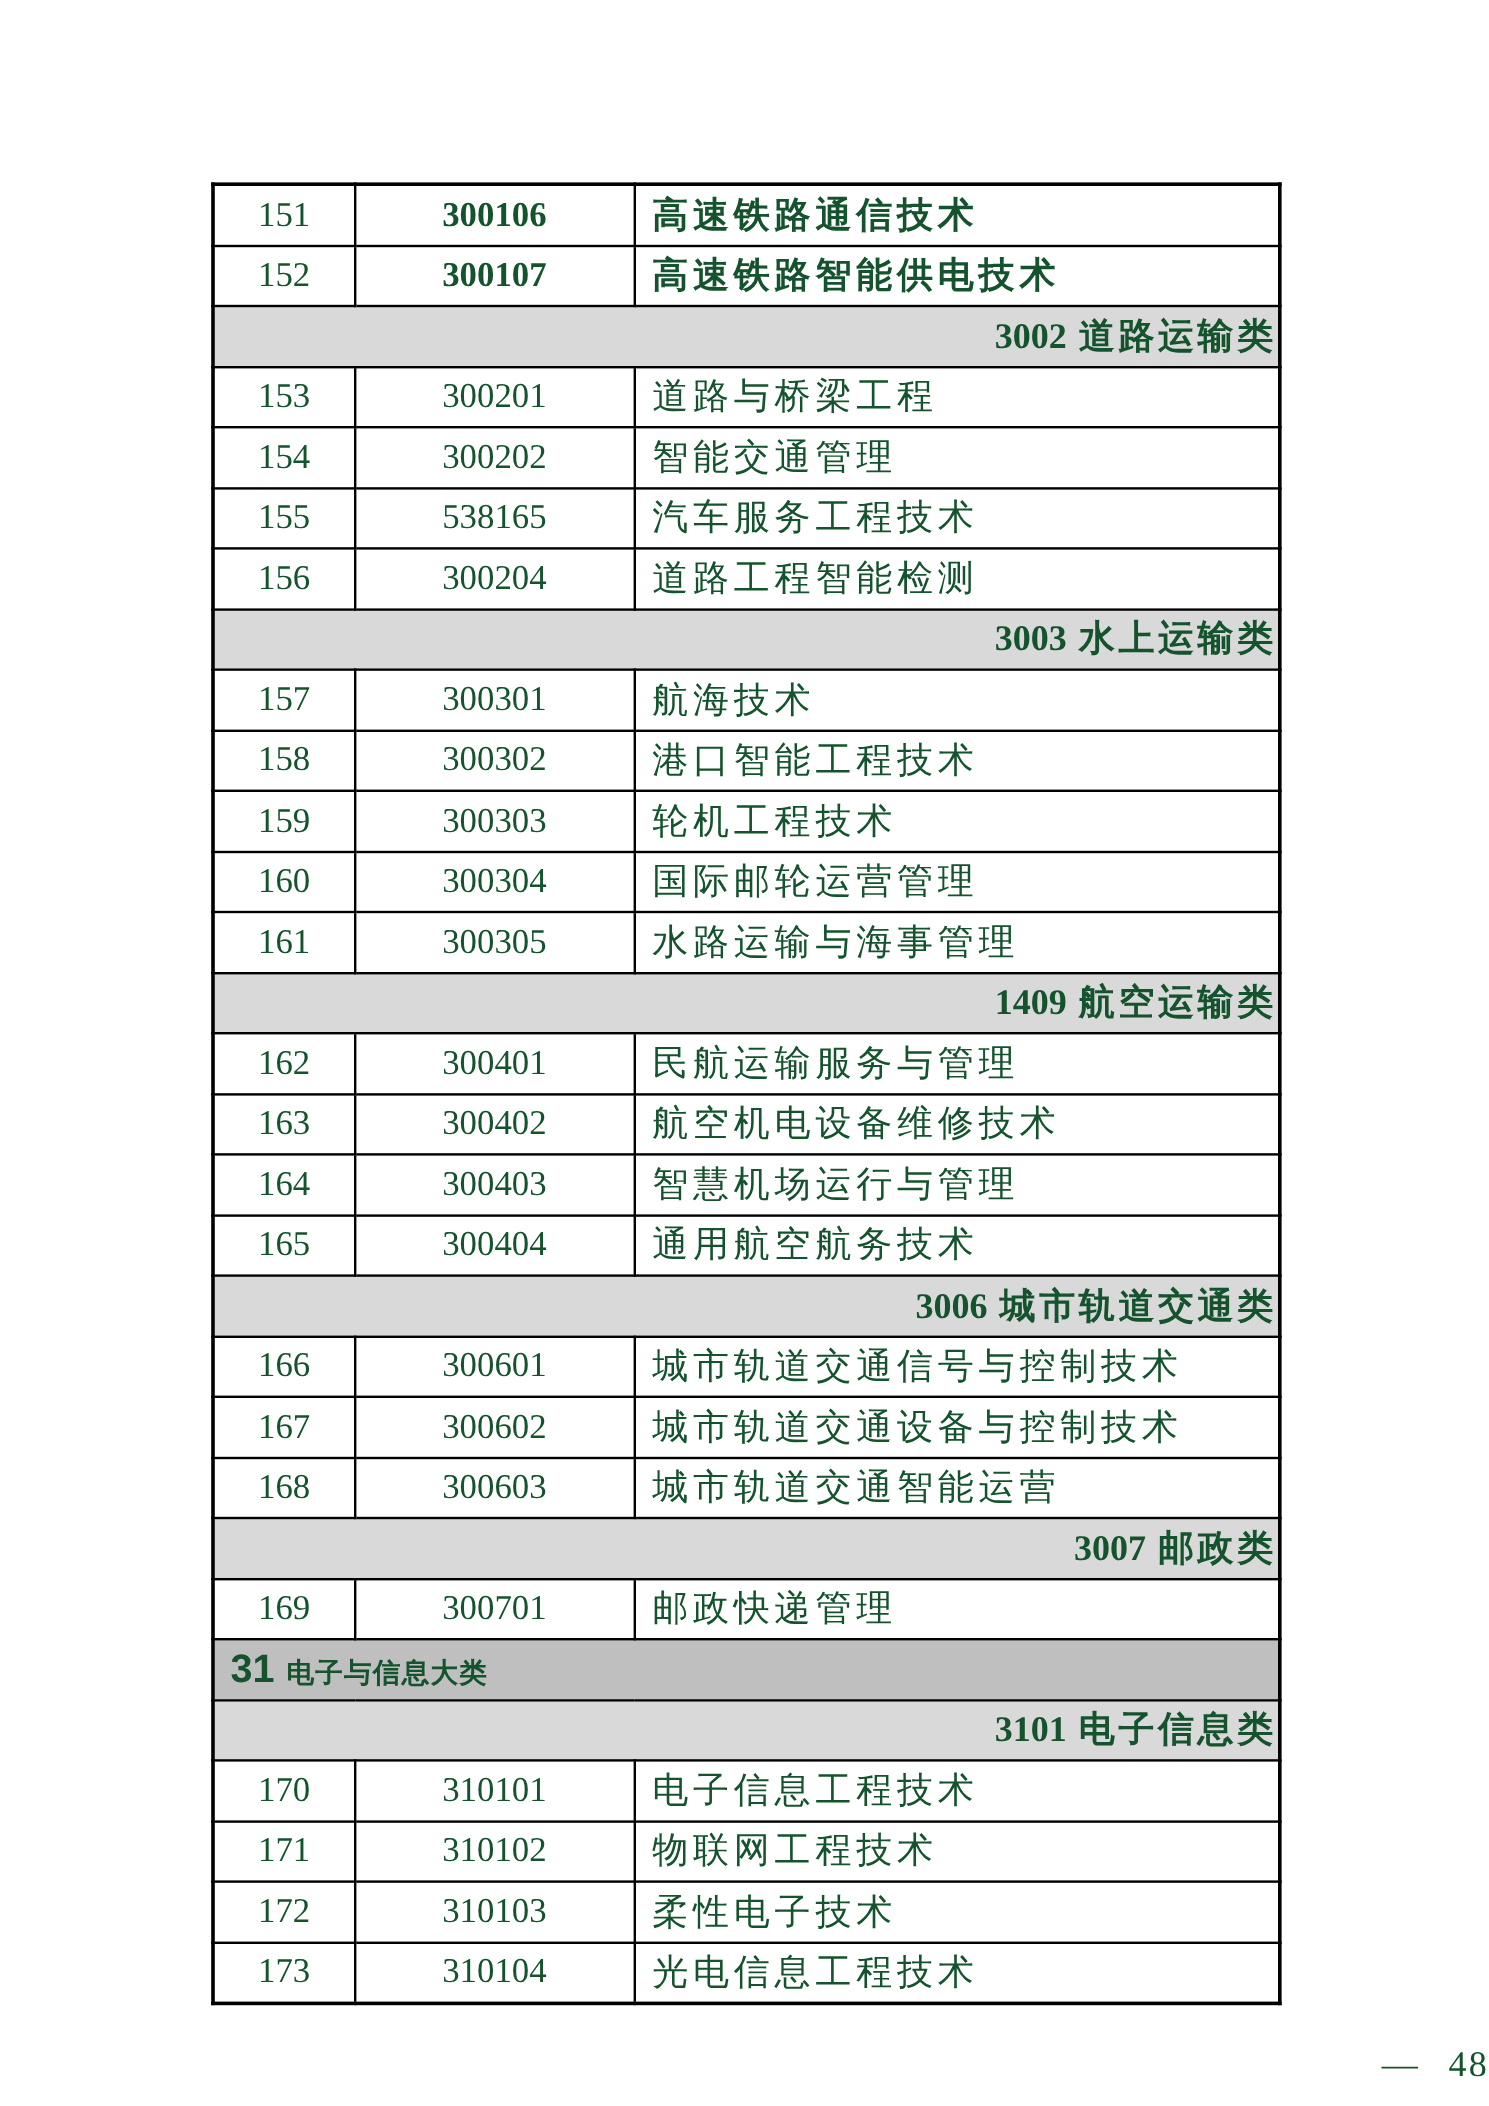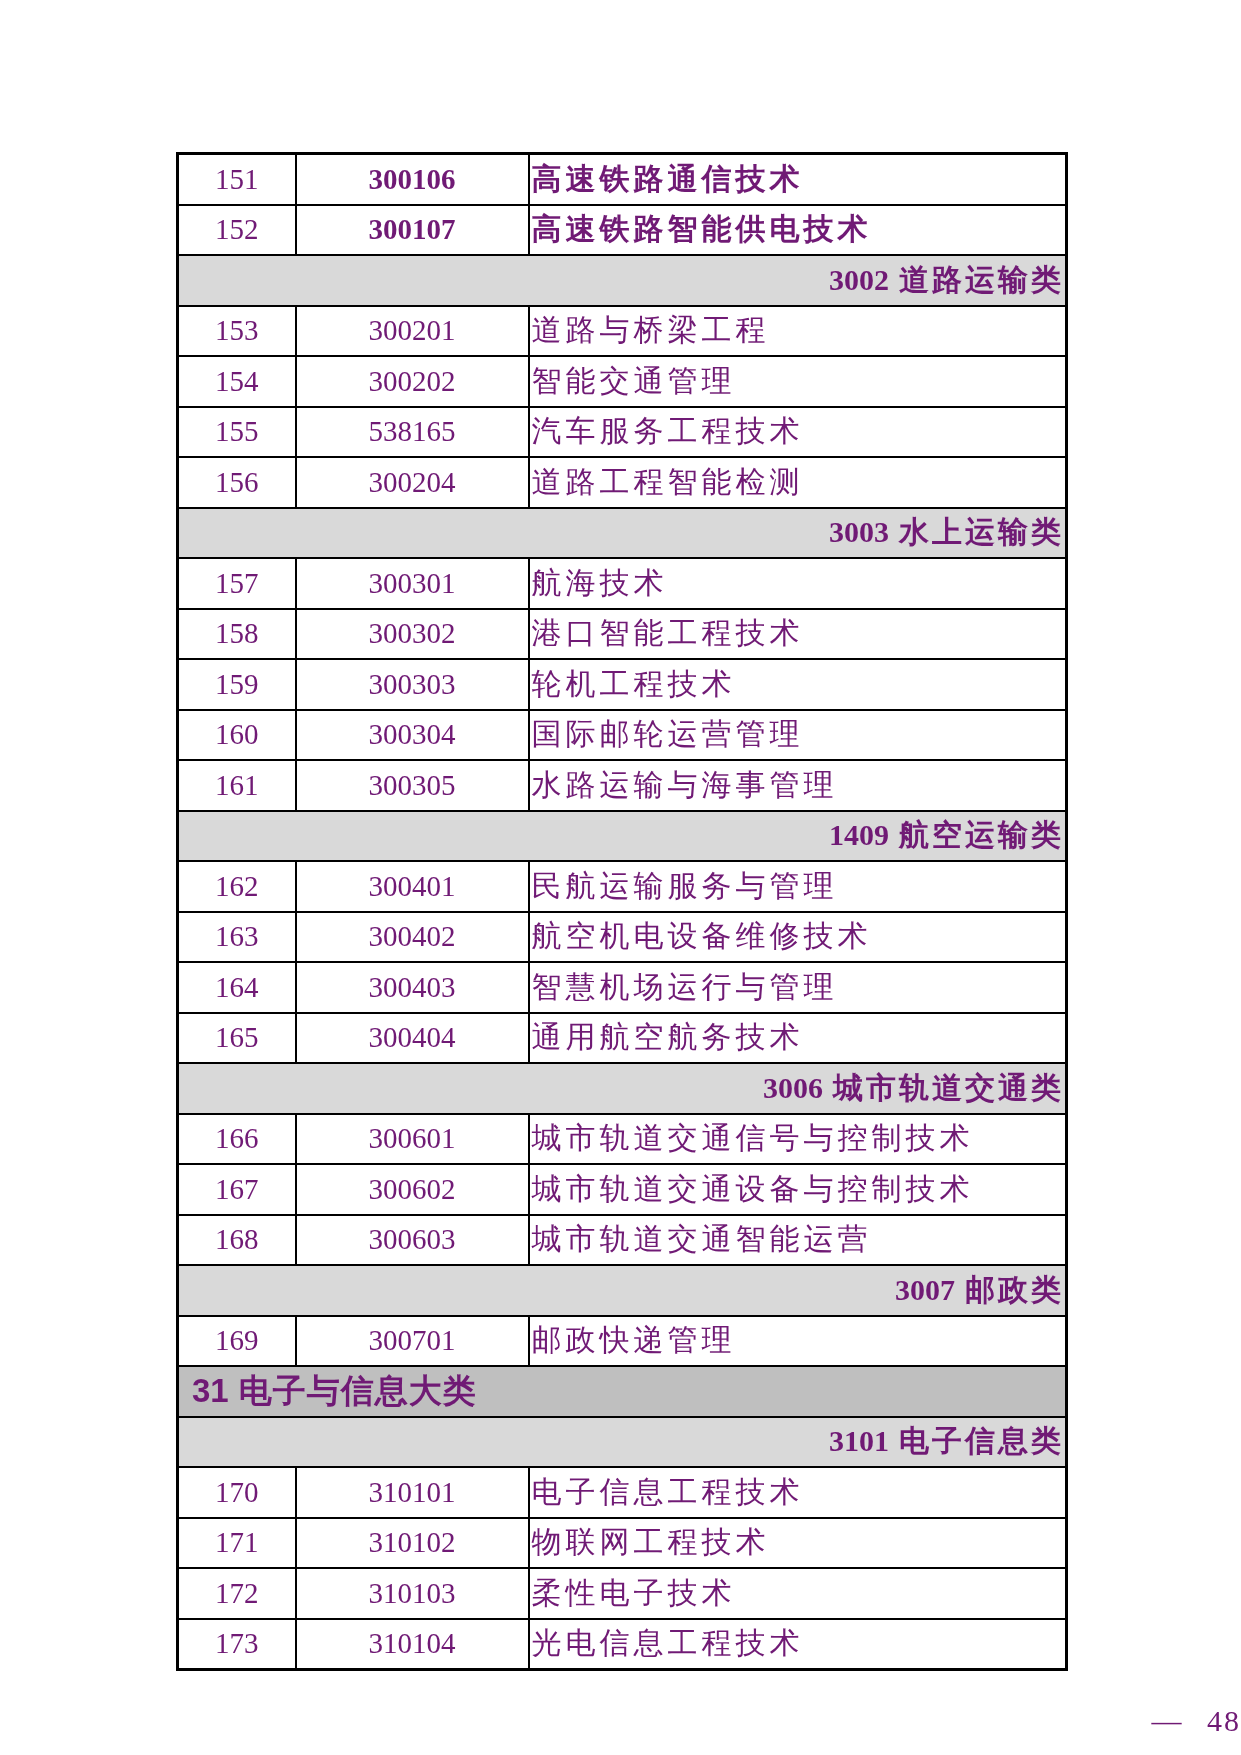--- a/index.html
+++ b/index.html
@@ -7,21 +7,21 @@
     padding: 0;
     background: #ffffff;
   }
   .page {
     position: relative;
     width: 1241px;
     height: 1755px;
     background: #ffffff;
     overflow: hidden;
     font-family: "Liberation Serif", "DejaVu Serif", serif;
-    color: #701a75;
+    color: #14532d;
   }
   table.major-table {
     position: absolute;
     left: 176px;
     top: 152px;
     width: 889px;
     border-collapse: collapse;
     table-layout: fixed;
     border: 3px solid var(--border-color, #000);
   }
@@ -35,21 +35,21 @@
   td.cell-serial {
     text-align: center;
     font-size: 29px;
   }
   td.cell-code {
     text-align: center;
     font-size: 29px;
   }
   td.cell-name {
     text-align: left;
-    padding-left: 2px;
+    padding-left: 14px;
     font-size: 30px;
     letter-spacing: 4px;
   }
   tr.is-bold td.cell-code,
   tr.is-bold td.cell-name {
     font-weight: bold;
   }
   tr.row-section td {
     background: var(--section-bg, #d9d9d9);
     text-align: right;
@@ -70,21 +70,21 @@
     text-align: left;
     padding-left: 13px;
     font-weight: bold;
     font-family: "Liberation Sans", "DejaVu Sans", sans-serif;
   }
   tr.row-category .sec-code {
     font-size: 33px;
     margin-right: 10px;
   }
   tr.row-category .sec-title {
-    font-size: 33px;
+    font-size: 23px;
     letter-spacing: 1px;
   }
   .page-number {
     position: absolute;
     left: 0;
     right: 0;
     top: 1704px;
     text-align: right;
     font-size: 30px;
     letter-spacing: 2px;

